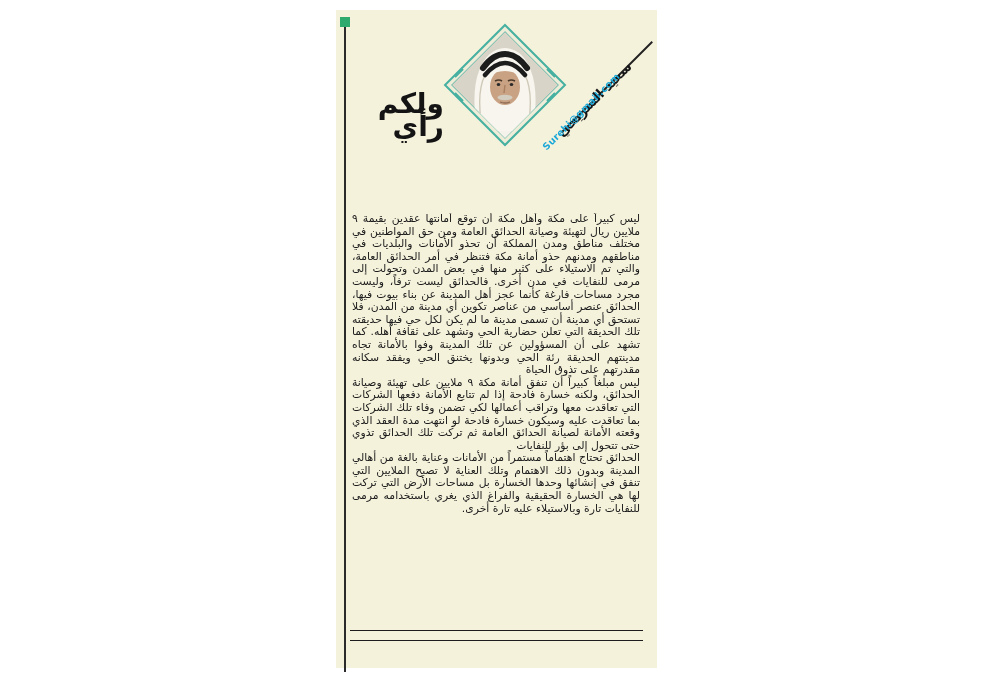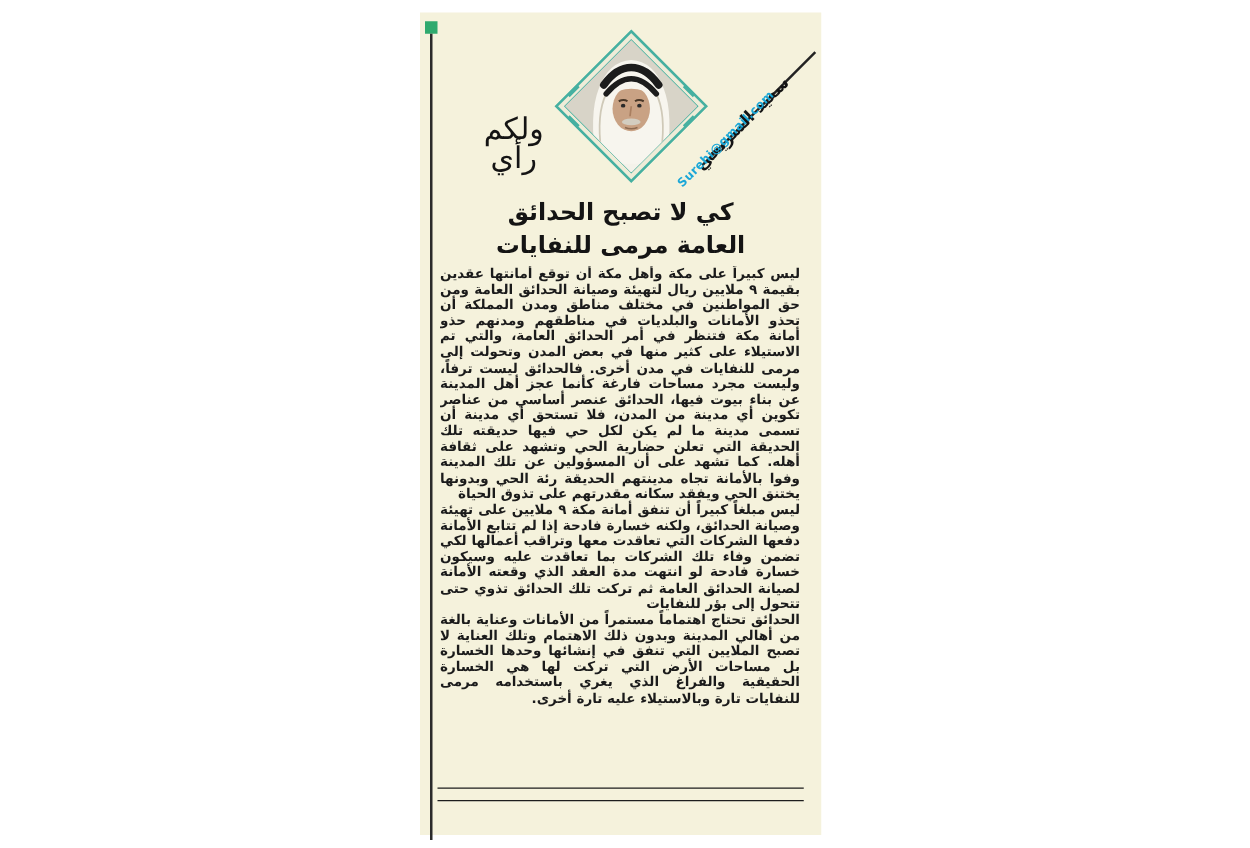--- a/index.html
+++ b/index.html
@@ -19,22 +19,22 @@
   .green-square{
     position:absolute; left:4px; top:7px; width:10px; height:10px;
     background:var(--accent-green);
   }
   .v-rule{
     position:absolute; left:8px; top:17px; width:2px; height:645px;
     background:#2b2b2b;
   }
   .diamond-wrap{ position:absolute; left:105px; top:11px; width:128px; height:128px; }
   .rubric{
-    position:absolute; left:42px; top:82px; width:66px; text-align:center;
-    font-weight:normal; font-size:24px; line-height:23px; direction:rtl;
+    position:absolute; left:42px; top:82px; width:66px; 
+    font-weight:bold; font-size:28px; line-height:23px; direction:rtl;
   }
   .diag-line{
     position:absolute; left:207px; top:76px; width:128px; height:2px;
     background:#222; transform:rotate(-45deg);
   }
   .diag-name{
     position:absolute; left:193px; top:81px; width:130px; text-align:center;
     transform:rotate(-45deg); font-weight:bold; font-size:13.5px; direction:rtl;
     white-space:nowrap;
   }
@@ -43,21 +43,21 @@
     transform:rotate(-45deg); font-weight:bold; font-size:9.5px;
     color:var(--email-blue); white-space:nowrap; letter-spacing:.3px;
   }
   .title{
     position:absolute; left:18px; top:147px; width:285px; text-align:center;
     font-weight:bold; font-size:19px; line-height:26px; direction:rtl;
   }
   .body-text{
     position:absolute; left:16px; top:203px; width:288px; height:414px;
     overflow:hidden; direction:rtl; text-align:justify;
-    font-size:10.8px; line-height:12.6px; font-weight:bold; color:#1b1b1b;
+    font-size:10.8px; line-height:12.6px; font-weight:normal; color:#1b1b1b;
   }
   .body-text p{ text-align-last:right; }
   .footer{ position:absolute; left:14px; top:620px; width:293px; }
   .rule{ height:0; border-top:1.6px solid #1d1d1d; }
   .footer-lines{
     direction:rtl; text-align:right; font-size:8.5px; line-height:11px;
     font-weight:bold; padding:3px 2px 2px 0;
   }
   .footer .rule-bottom{ margin-top:4px; }
 </style>
@@ -113,24 +113,20 @@
 
   <div class="rubric">
     <div>ولكم</div>
     <div>رأي</div>
   </div>
 
   <div class="diag-line"></div>
   <div class="diag-name">سعيد السريحي</div>
   <div class="diag-email">Surehi@gmail.com</div>
 
-  <h1 class="title">
-    <span>كي لا تصبح الحدائق</span><br>
-    <span>العامة مرمى للنفايات</span>
-  </h1>
 
   <div class="body-text">
     <p>ليس كبيراً على مكة وأهل مكة أن توقع أمانتها عقدين بقيمة ٩ ملايين ريال لتهيئة وصيانة الحدائق العامة ومن حق المواطنين في مختلف مناطق ومدن المملكة أن تحذو الأمانات والبلديات في مناطقهم ومدنهم حذو أمانة مكة فتنظر في أمر الحدائق العامة، والتي تم الاستيلاء على كثير منها في بعض المدن وتحولت إلى مرمى للنفايات في مدن أخرى. فالحدائق ليست ترفاً، وليست مجرد مساحات فارغة كأنما عجز أهل المدينة عن بناء بيوت فيها، الحدائق عنصر أساسي من عناصر تكوين أي مدينة من المدن، فلا تستحق أي مدينة أن تسمى مدينة ما لم يكن لكل حي فيها حديقته تلك الحديقة التي تعلن حضارية الحي وتشهد على ثقافة أهله. كما تشهد على أن المسؤولين عن تلك المدينة وفوا بالأمانة تجاه مدينتهم الحديقة رئة الحي وبدونها يختنق الحي ويفقد سكانه مقدرتهم على تذوق الحياة</p>
     <p>ليس مبلغاً كبيراً أن تنفق أمانة مكة ٩ ملايين على تهيئة وصيانة الحدائق، ولكنه خسارة فادحة إذا لم تتابع الأمانة دفعها الشركات التي تعاقدت معها وتراقب أعمالها لكي تضمن وفاء تلك الشركات بما تعاقدت عليه وسيكون خسارة فادحة لو انتهت مدة العقد الذي وقعته الأمانة لصيانة الحدائق العامة ثم تركت تلك الحدائق تذوي حتى تتحول إلى بؤر للنفايات</p>
     <p>الحدائق تحتاج اهتماماً مستمراً من الأمانات وعناية بالغة من أهالي المدينة وبدون ذلك الاهتمام وتلك العناية لا تصبح الملايين التي تنفق في إنشائها وحدها الخسارة بل مساحات الأرض التي تركت لها هي الخسارة الحقيقية والفراغ الذي يغري باستخدامه مرمى للنفايات تارة وبالاستيلاء عليه تارة أخرى.</p>
   </div>
 
   <div class="footer">
     <div class="rule rule-top"></div>
     <div class="footer-lines">

